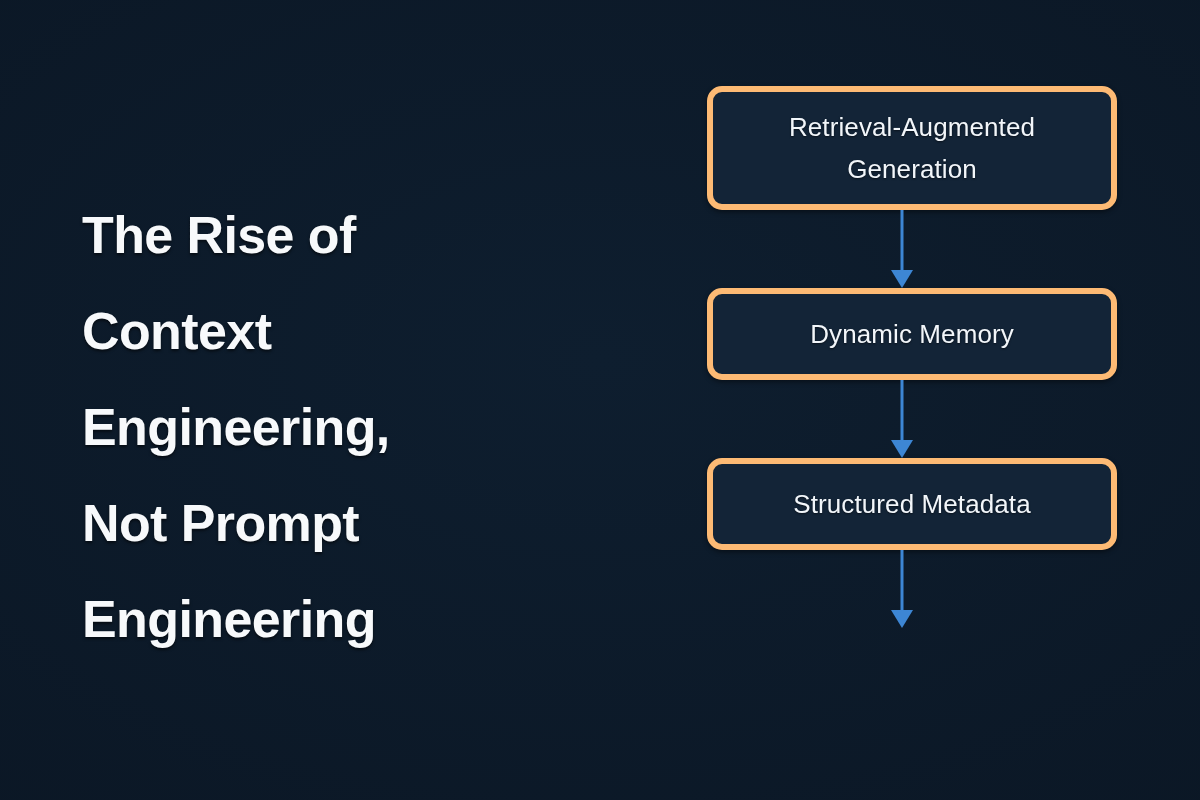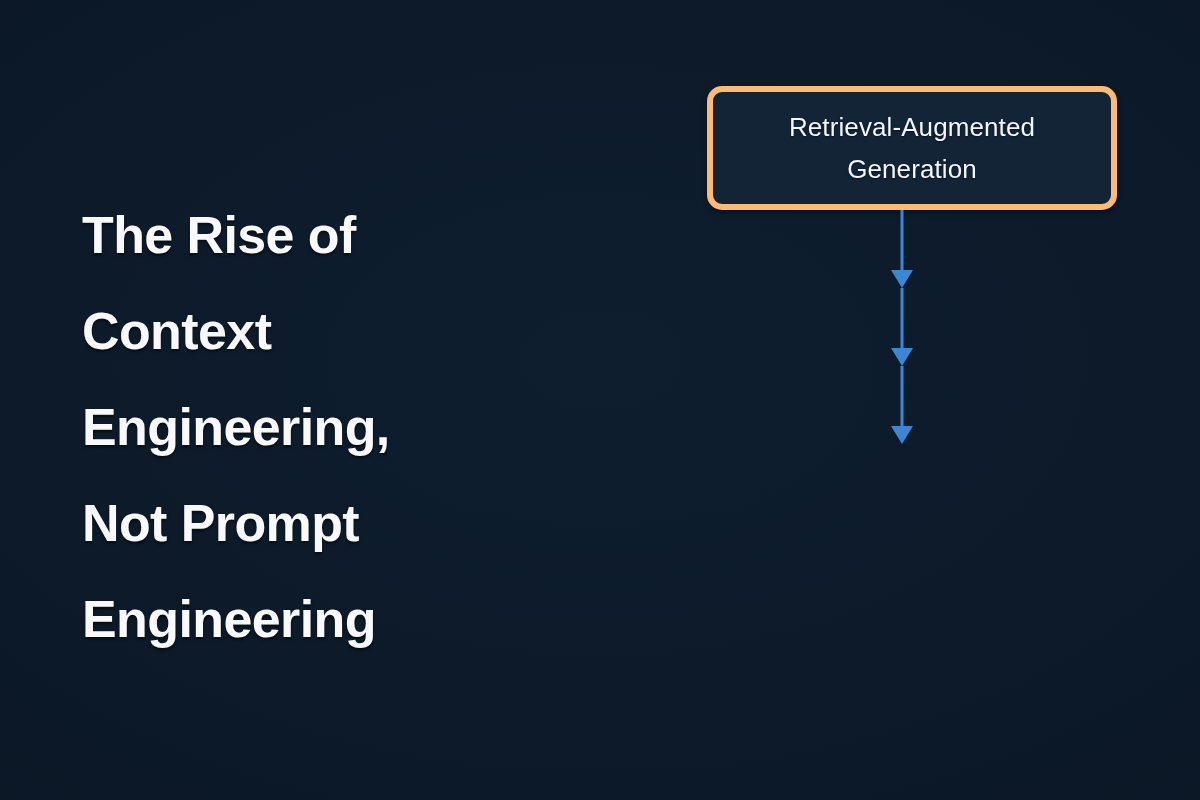--- a/index.html
+++ b/index.html
@@ -131,26 +131,28 @@
   <div class="flow-pane">
     <div class="flow">
 
       <div class="flow-node tall">Retrieval-Augmented Generation</div>
 
       <div class="connector">
         <span class="stem"></span>
         <span class="head"></span>
       </div>
 
+      <div class="flow-node short">Dynamic Memory</div>
 
       <div class="connector">
         <span class="stem"></span>
         <span class="head"></span>
       </div>
 
+      <div class="flow-node short">Structured Metadata</div>
 
       <div class="connector">
         <span class="stem"></span>
         <span class="head"></span>
       </div>
 
 
     </div>
   </div>
 

